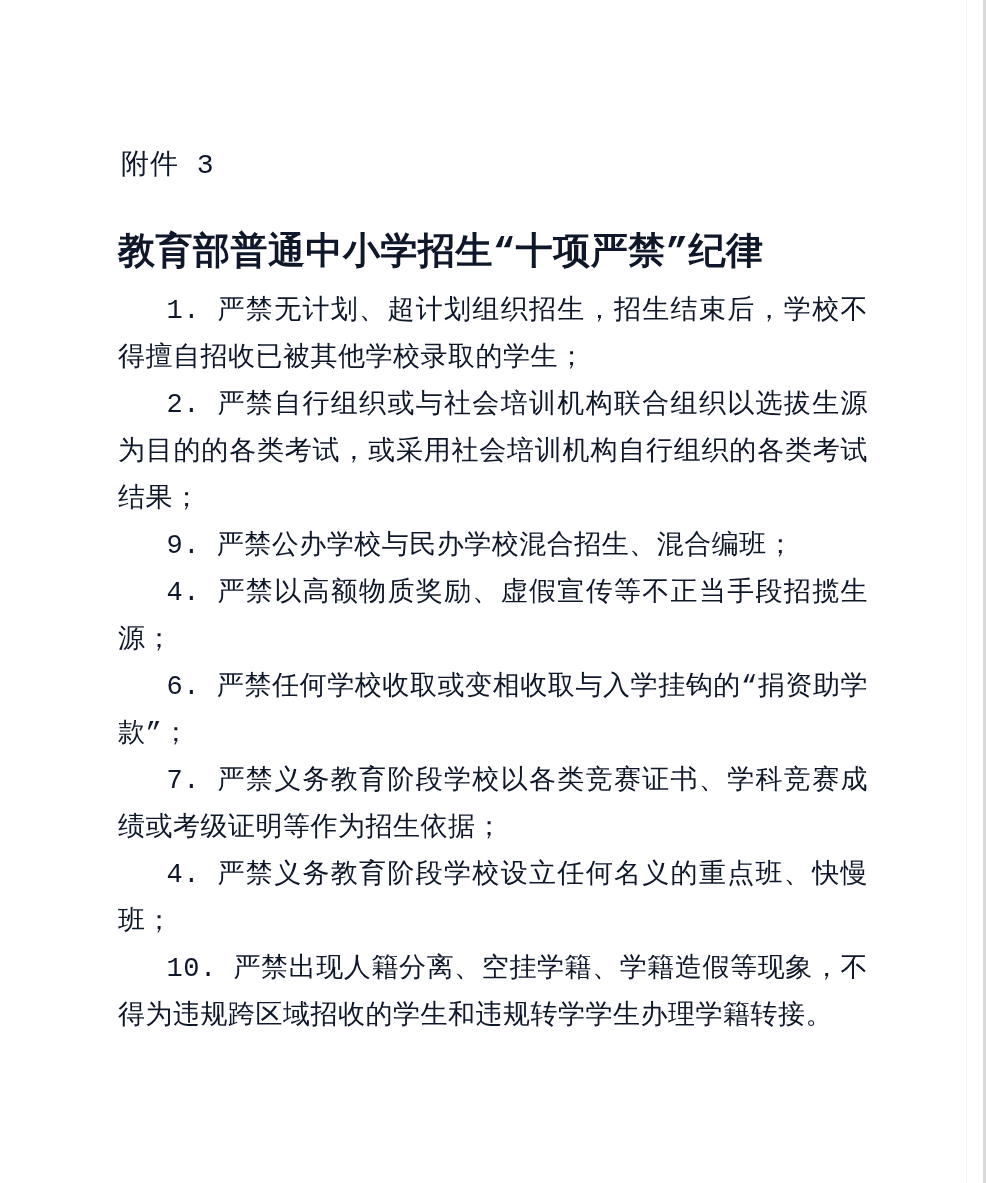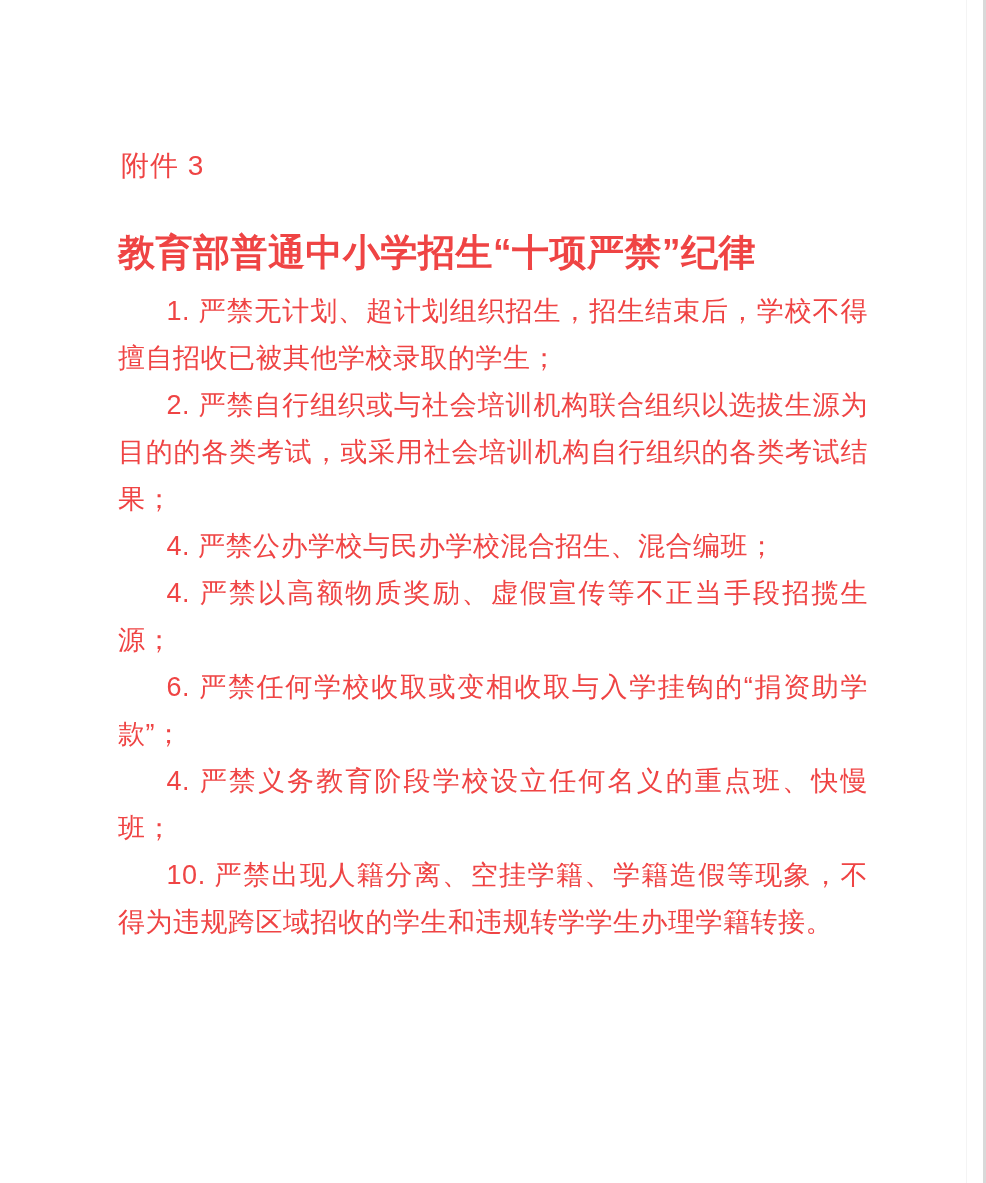--- a/index.html
+++ b/index.html
@@ -6,22 +6,22 @@
     margin: 0;
     padding: 0;
     background: #ffffff;
   }
   .page {
     position: relative;
     width: 986px;
     height: 1183px;
     background: #ffffff;
     overflow: hidden;
-    font-family: Liberation Sans, sans-serif;
-    color: #ef4444;
+    font-family: Liberation Mono, monospace;
+    color: #0f172a;
   }
   .page-right-edge {
     position: absolute;
     top: 0;
     right: 0;
     width: 3px;
     height: 100%;
     background: #d9d9d9;
   }
   .page-right-inner-line {
@@ -75,19 +75,20 @@
   <div class="page-right-inner-line"></div>
   <div class="page-right-edge"></div>
 
   <div class="attachment-label">附件 3</div>
 
   <div class="doc-title">教育部普通中小学招生“十项严禁”纪律</div>
 
   <div class="doc-body">
     <p>1. 严禁无计划、超计划组织招生，招生结束后，学校不得擅自招收已被其他学校录取的学生；</p>
     <p>2. 严禁自行组织或与社会培训机构联合组织以选拔生源为目的的各类考试，或采用社会培训机构自行组织的各类考试结果；</p>
-    <p>4. 严禁公办学校与民办学校混合招生、混合编班；</p>
+    <p>9. 严禁公办学校与民办学校混合招生、混合编班；</p>
     <p>4. 严禁以高额物质奖励、虚假宣传等不正当手段招揽生源；</p>
     <p>6. 严禁任何学校收取或变相收取与入学挂钩的“捐资助学款”；</p>
+    <p>7. 严禁义务教育阶段学校以各类竞赛证书、学科竞赛成绩或考级证明等作为招生依据；</p>
     <p>4. 严禁义务教育阶段学校设立任何名义的重点班、快慢班；</p>
     <p>10. 严禁出现人籍分离、空挂学籍、学籍造假等现象，不得为违规跨区域招收的学生和违规转学学生办理学籍转接。</p>
   </div>
 </div>
 
 </body></html>

